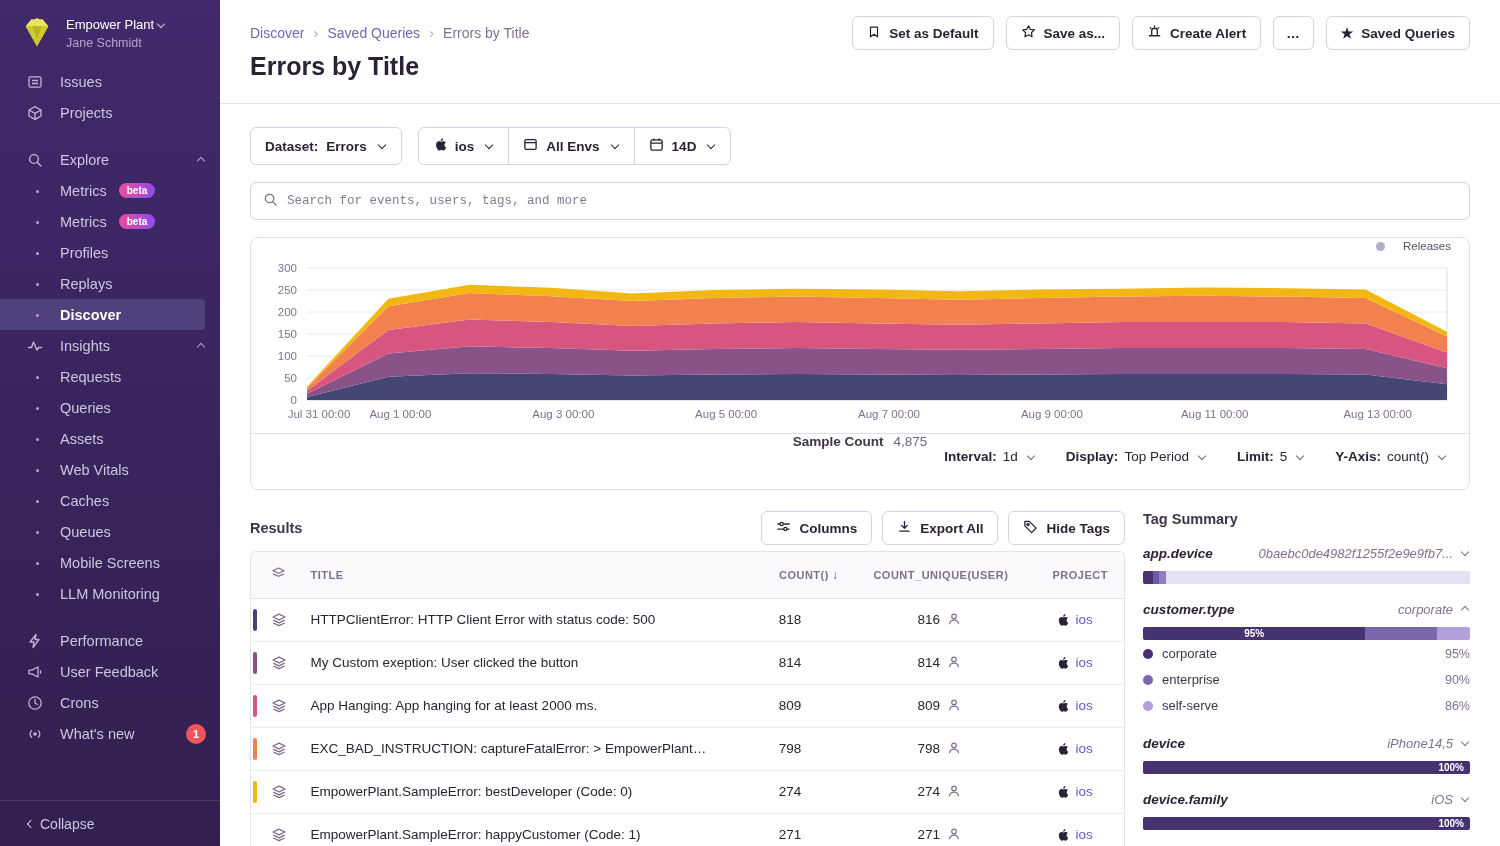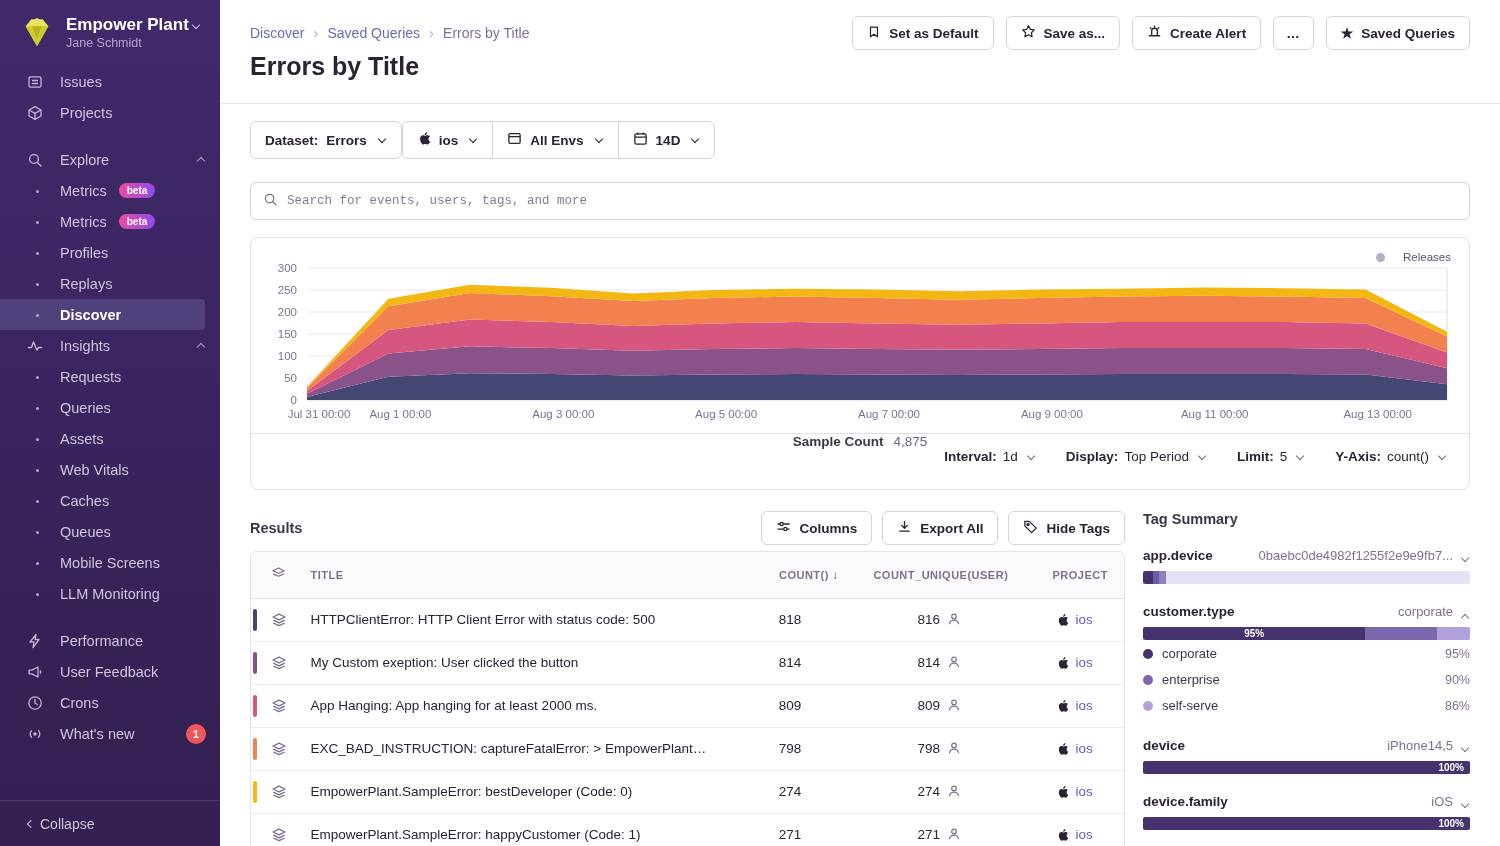--- a/index.html
+++ b/index.html
@@ -8,21 +8,21 @@
   .app { position:relative; width:1500px; height:846px; overflow:hidden; }
 
   
   .chv { display:inline-block; width:6px; height:6px; border-right:1.6px solid currentColor; border-bottom:1.6px solid currentColor; transform:rotate(45deg); margin:0 2px 2px 4px; }
   .chv.up { transform:rotate(225deg); margin-bottom:-2px; }
   .chv.left { transform:rotate(135deg); margin:0 6px 0 0; }
 
   
   .sidebar { position:absolute; left:0; top:0; width:220px; height:846px; background:linear-gradient(180deg,#41296b 0%,#331f50 100%); color:#cfc5df; }
   .org { display:flex; gap:12px; padding:15px 14px 6px 20px; align-items:flex-start; cursor:pointer; }
-  .org-name { color:#fff; font-weight:700; font-size:17px; line-height:19px; white-space:nowrap; }
+  .org-name { color:#fff; font-weight:400; font-size:13px; line-height:19px; white-space:nowrap; }
   .org-user { color:#b4a6cb; font-size:12.5px; margin-top:2px; }
   .nav-item { height:31px; display:flex; align-items:center; padding:0 14px 0 26px; font-size:14.5px; cursor:pointer; color:#cfc5df; position:relative; }
   .nav-item .icon { width:18px; margin-right:16px; display:flex; align-items:center; justify-content:center; opacity:.9; }
   .nav-item .end { margin-left:auto; opacity:.8; }
   .nav-item.sub { padding-left:30px; }
   .bullet { width:30px; display:inline-block; }
   .bullet::before { content:""; display:inline-block; width:3px; height:3px; border-radius:50%; background:#b4a6cb; vertical-align:middle; margin-left:6px; }
   .nav-item.active { background:#50407c; color:#fff; margin-right:15px; border-radius:0 4px 4px 0; font-weight:600; }
   .mt16 { margin-top:16px; } .mt20 { margin-top:20px; }
   .beta { margin-left:12px; font-size:10px; font-weight:700; color:#fff; background:linear-gradient(93deg,#ee4b9c,#8d4bee); padding:2.5px 8px; border-radius:20px; line-height:1; }
@@ -35,35 +35,35 @@
   .crumb-link { color:#6c6ab5; cursor:pointer; }
   .crumb-sep { color:#b5aec2; font-size:15px; }
   .page-title { position:absolute; left:30px; top:52px; font-size:25px; font-weight:700; color:#2b2233; }
   .hdr-actions { position:absolute; right:30px; top:16px; display:flex; gap:12px; }
   .btn { height:34px; border:1px solid #d8d2de; border-radius:6px; background:#fff; font-weight:600; font-size:13.5px; color:#2b2233; display:inline-flex; align-items:center; gap:8px; padding:0 14px; cursor:pointer; white-space:nowrap; font-family:"Liberation Sans",sans-serif; }
   .btn .star-f { color:#2b2233; font-size:14px; line-height:1; }
   .btn.icon-only { padding:0 12px; font-weight:700; letter-spacing:1px; }
 
   
   .content { position:absolute; left:220px; top:104px; width:1280px; height:742px; background:#fff; }
-  .filter-row { position:absolute; left:30px; top:17px; display:flex; }
+  .filter-row { position:absolute; left:30px; top:23px; display:flex; gap:16px; }
   .fbtn { height:38px; border:1px solid #d8d2de; border-radius:6px; background:#fff; display:inline-flex; align-items:center; gap:8px; padding:0 14px; font-size:13.5px; font-weight:600; cursor:pointer; color:#2b2233; }
   .fbtn b { font-weight:700; }
   .btn-group { display:flex; }
   .btn-group .fbtn { border-radius:0; margin-left:-1px; }
   .btn-group .fbtn:first-child { border-radius:6px 0 0 6px; margin-left:0; }
   .btn-group .fbtn:last-child { border-radius:0 6px 6px 0; }
   .searchbar { position:absolute; left:30px; top:78px; width:1220px; height:38px; border:1px solid #d8d2de; border-radius:6px; display:flex; align-items:center; padding:0 12px; gap:9px; background:#fff; }
   .searchbar input { border:none; outline:none; flex:1; font-family:"Liberation Mono", monospace; font-size:12.5px; color:#2b2233; background:transparent; }
   .searchbar input::placeholder { color:#857a92; }
 
   
   .chart-panel { position:absolute; left:30px; top:133px; width:1220px; height:253px; border:1px solid #e3dde9; border-radius:8px; background:#fff; }
   .chart-area { position:relative; width:1218px; height:196px; }
-  .legend { position:absolute; top:13px; right:18px; display:flex; align-items:center; gap:18px; font-size:11.5px; color:#57506a; }
+  .legend { position:absolute; top:2px; right:18px; display:flex; align-items:center; gap:18px; font-size:11.5px; color:#57506a; }
   .legend .dot { width:9px; height:9px; border-radius:50%; background:#b6aec6; display:inline-block; }
   .chart-footer { position:absolute; left:0; bottom:0; width:1218px; height:56px; border-top:1px solid #e3dde9; display:flex; align-items:center; padding:0 22px; font-size:13.5px;flex-direction:column; }
   .sample { display:flex; gap:10px; align-items:center; }
   .sample .lab { font-weight:700; color:#3f3549; }
   .sample .val { color:#6e6684; }
   .cf-right { margin-left:auto; display:flex; gap:30px; align-items:center; color:#2b2233; }
   .dd { display:flex; gap:6px; align-items:center; cursor:pointer; }
   .dd .lab { font-weight:700; }
   .dd .chv { color:#6e6684; }
 
@@ -84,21 +84,21 @@
   td.c-num { font-variant-numeric:tabular-nums; }
   td.c-num .user-ic { display:inline-flex; vertical-align:-2px; margin-left:7px; }
   td.c-proj .proj-link { color:#6559c5; margin-left:7px; cursor:pointer; }
   td.c-proj svg { vertical-align:-3px; }
   .sort-arrow { color:#6e6684; font-size:12px; margin-left:3px; text-transform:none; }
 
   
   .tag-panel { position:absolute; left:923px; top:407px; width:327px; }
   .tag-items { margin-top:16px; }
   .tag-item { margin-bottom:15px; }
-  .tag-head { display:flex; align-items:flex-end; cursor:pointer; height:20px; }
+  .tag-head { display:flex; align-items:center; cursor:pointer; height:20px;font-style:italic; }
   .tag-name { font-weight:700; font-size:13.5px; color:#2b2233; }
   .tag-val { margin-left:auto; color:#80708f; font-size:13px; max-width:205px; overflow:hidden; text-overflow:ellipsis; white-space:nowrap; }
   .tag-head .chv { color:#80708f; margin-left:9px; }
   .tag-bar { margin-top:8px; height:13px; border-radius:2px; overflow:hidden; display:flex; cursor:pointer; }
   .seg { height:100%; display:flex; align-items:center; }
   .seg-label { font-size:10px; font-weight:700; color:#fff; width:100%; text-align:center; }
   .seg-label.right { text-align:right; padding-right:6px; }
   .tag-legend-row { display:flex; align-items:center; height:25px; margin-top:1px; cursor:pointer; }
   .tag-legend-row .dot { width:10px; height:10px; border-radius:50%; margin-right:9px; }
   .tl-name { font-size:13px; color:#3f3549; }

